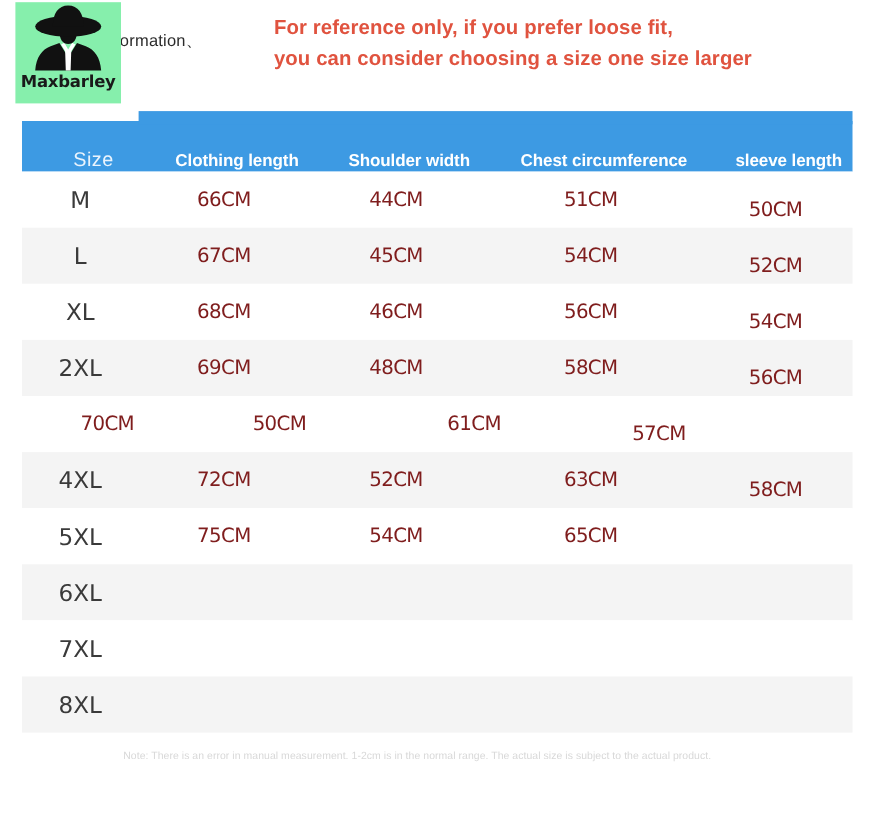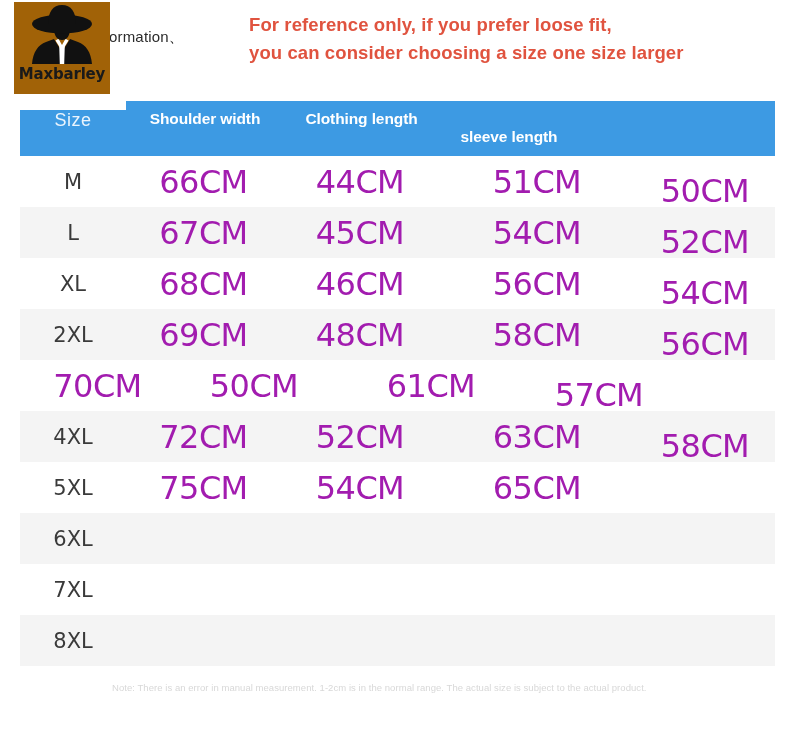--- a/index.html
+++ b/index.html
@@ -25,21 +25,21 @@
   .brand-logo {
     position: absolute;
     left: 14px;
     top: 2px;
     width: 96px;
     height: 92px;
     display: flex;
     flex-direction: column;
     align-items: center;
     justify-content: flex-start;
-    background: #a16207;
+    background: #86efac;
     z-index: 5;
   }
   .brand-mark {
     width: 76px;
     height: 64px;
     display: block;
   }
   .brand-name {
     font-family: "DejaVu Sans", sans-serif;
     font-size: 15px;
@@ -96,26 +96,26 @@
   .thead-band-upper {
     position: absolute;
     left: 106px;
     top: 0;
     width: 649px;
     height: 12px;
     background: #3d9ae3;
   }
   .thead-row {
     position: absolute;
-    left: 0;
+    left: 12px;
     top: 9px;
     width: 755px;
     height: 46px;
     display: flex;
-    align-items: flex-start;
+    align-items: flex-end;
     z-index: 2;
   }
   .th {
     color: #ffffff;
     font-size: 15.5px;
     font-weight: 700;
     text-align: center;
     white-space: nowrap;
     letter-spacing: -0.1px;
   }
@@ -139,22 +139,22 @@
     display: flex;
     align-items: center;
     height: 51px;
     width: 755px;
     background: #ffffff;
   }
   .trow.alt { background: #f4f4f4; }
 
   .td {
     text-align: center;
-    font-size: 32px;
-    color: #a21caf;
+    font-size: 18px;
+    color: #7f1d1d;
     font-family: "DejaVu Sans", sans-serif;
     letter-spacing: -0.6px;
     white-space: nowrap;
   }
   .td-size {
     font-size: 21px;
     color: #3a3a3a;
     letter-spacing: 0;
   }
 
@@ -200,22 +200,23 @@
   </div>
 </div>
 
 <div class="size-table">
 
   <div class="thead">
     <div class="thead-band"></div>
     <div class="thead-band-upper"></div>
     <div class="thead-row">
       <div class="th th-size col-size">Size</div>
+      <div class="th col-cloth">Clothing length</div>
       <div class="th col-should">Shoulder width</div>
-      <div class="th col-cloth">Clothing length</div>
+      <div class="th col-chest">Chest circumference</div>
       <div class="th col-sleeve">sleeve length</div>
     </div>
   </div>
 
   <div class="tbody">
       <div class="trow">
         <div class="td col-size td-size">M</div>
         <div class="td col-cloth">66CM</div>
         <div class="td col-should">44CM</div>
         <div class="td col-chest">51CM</div>

